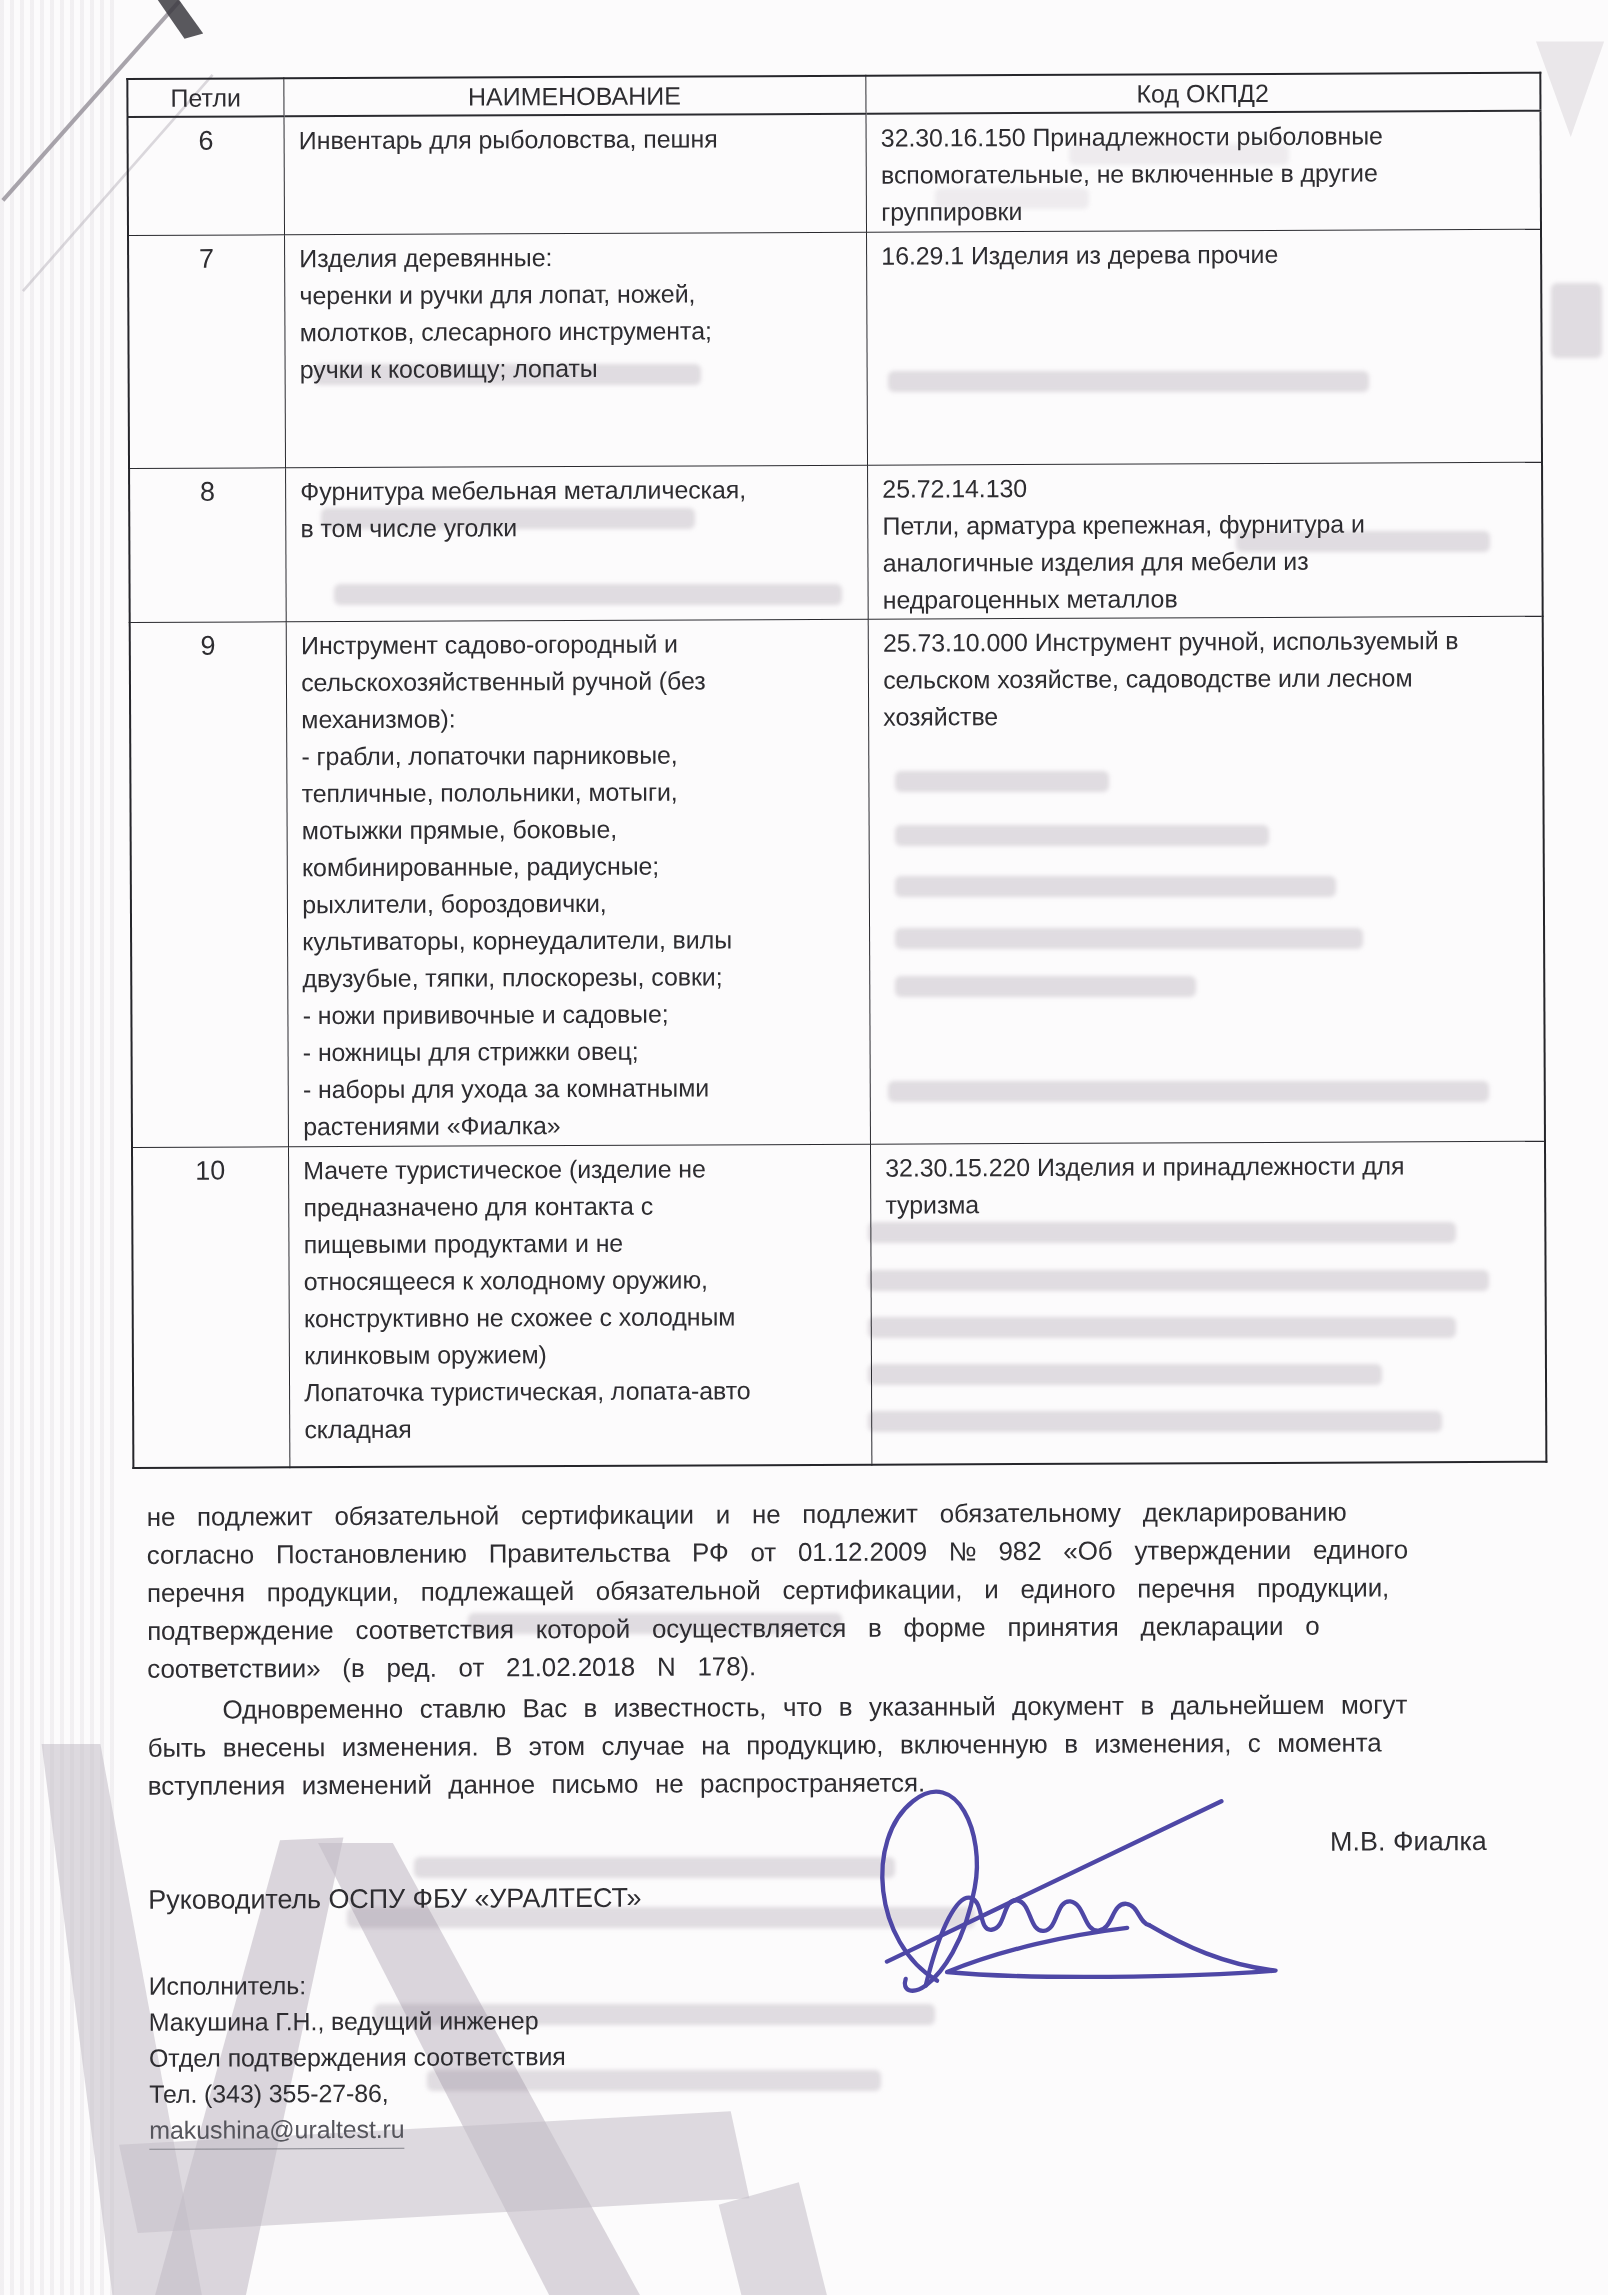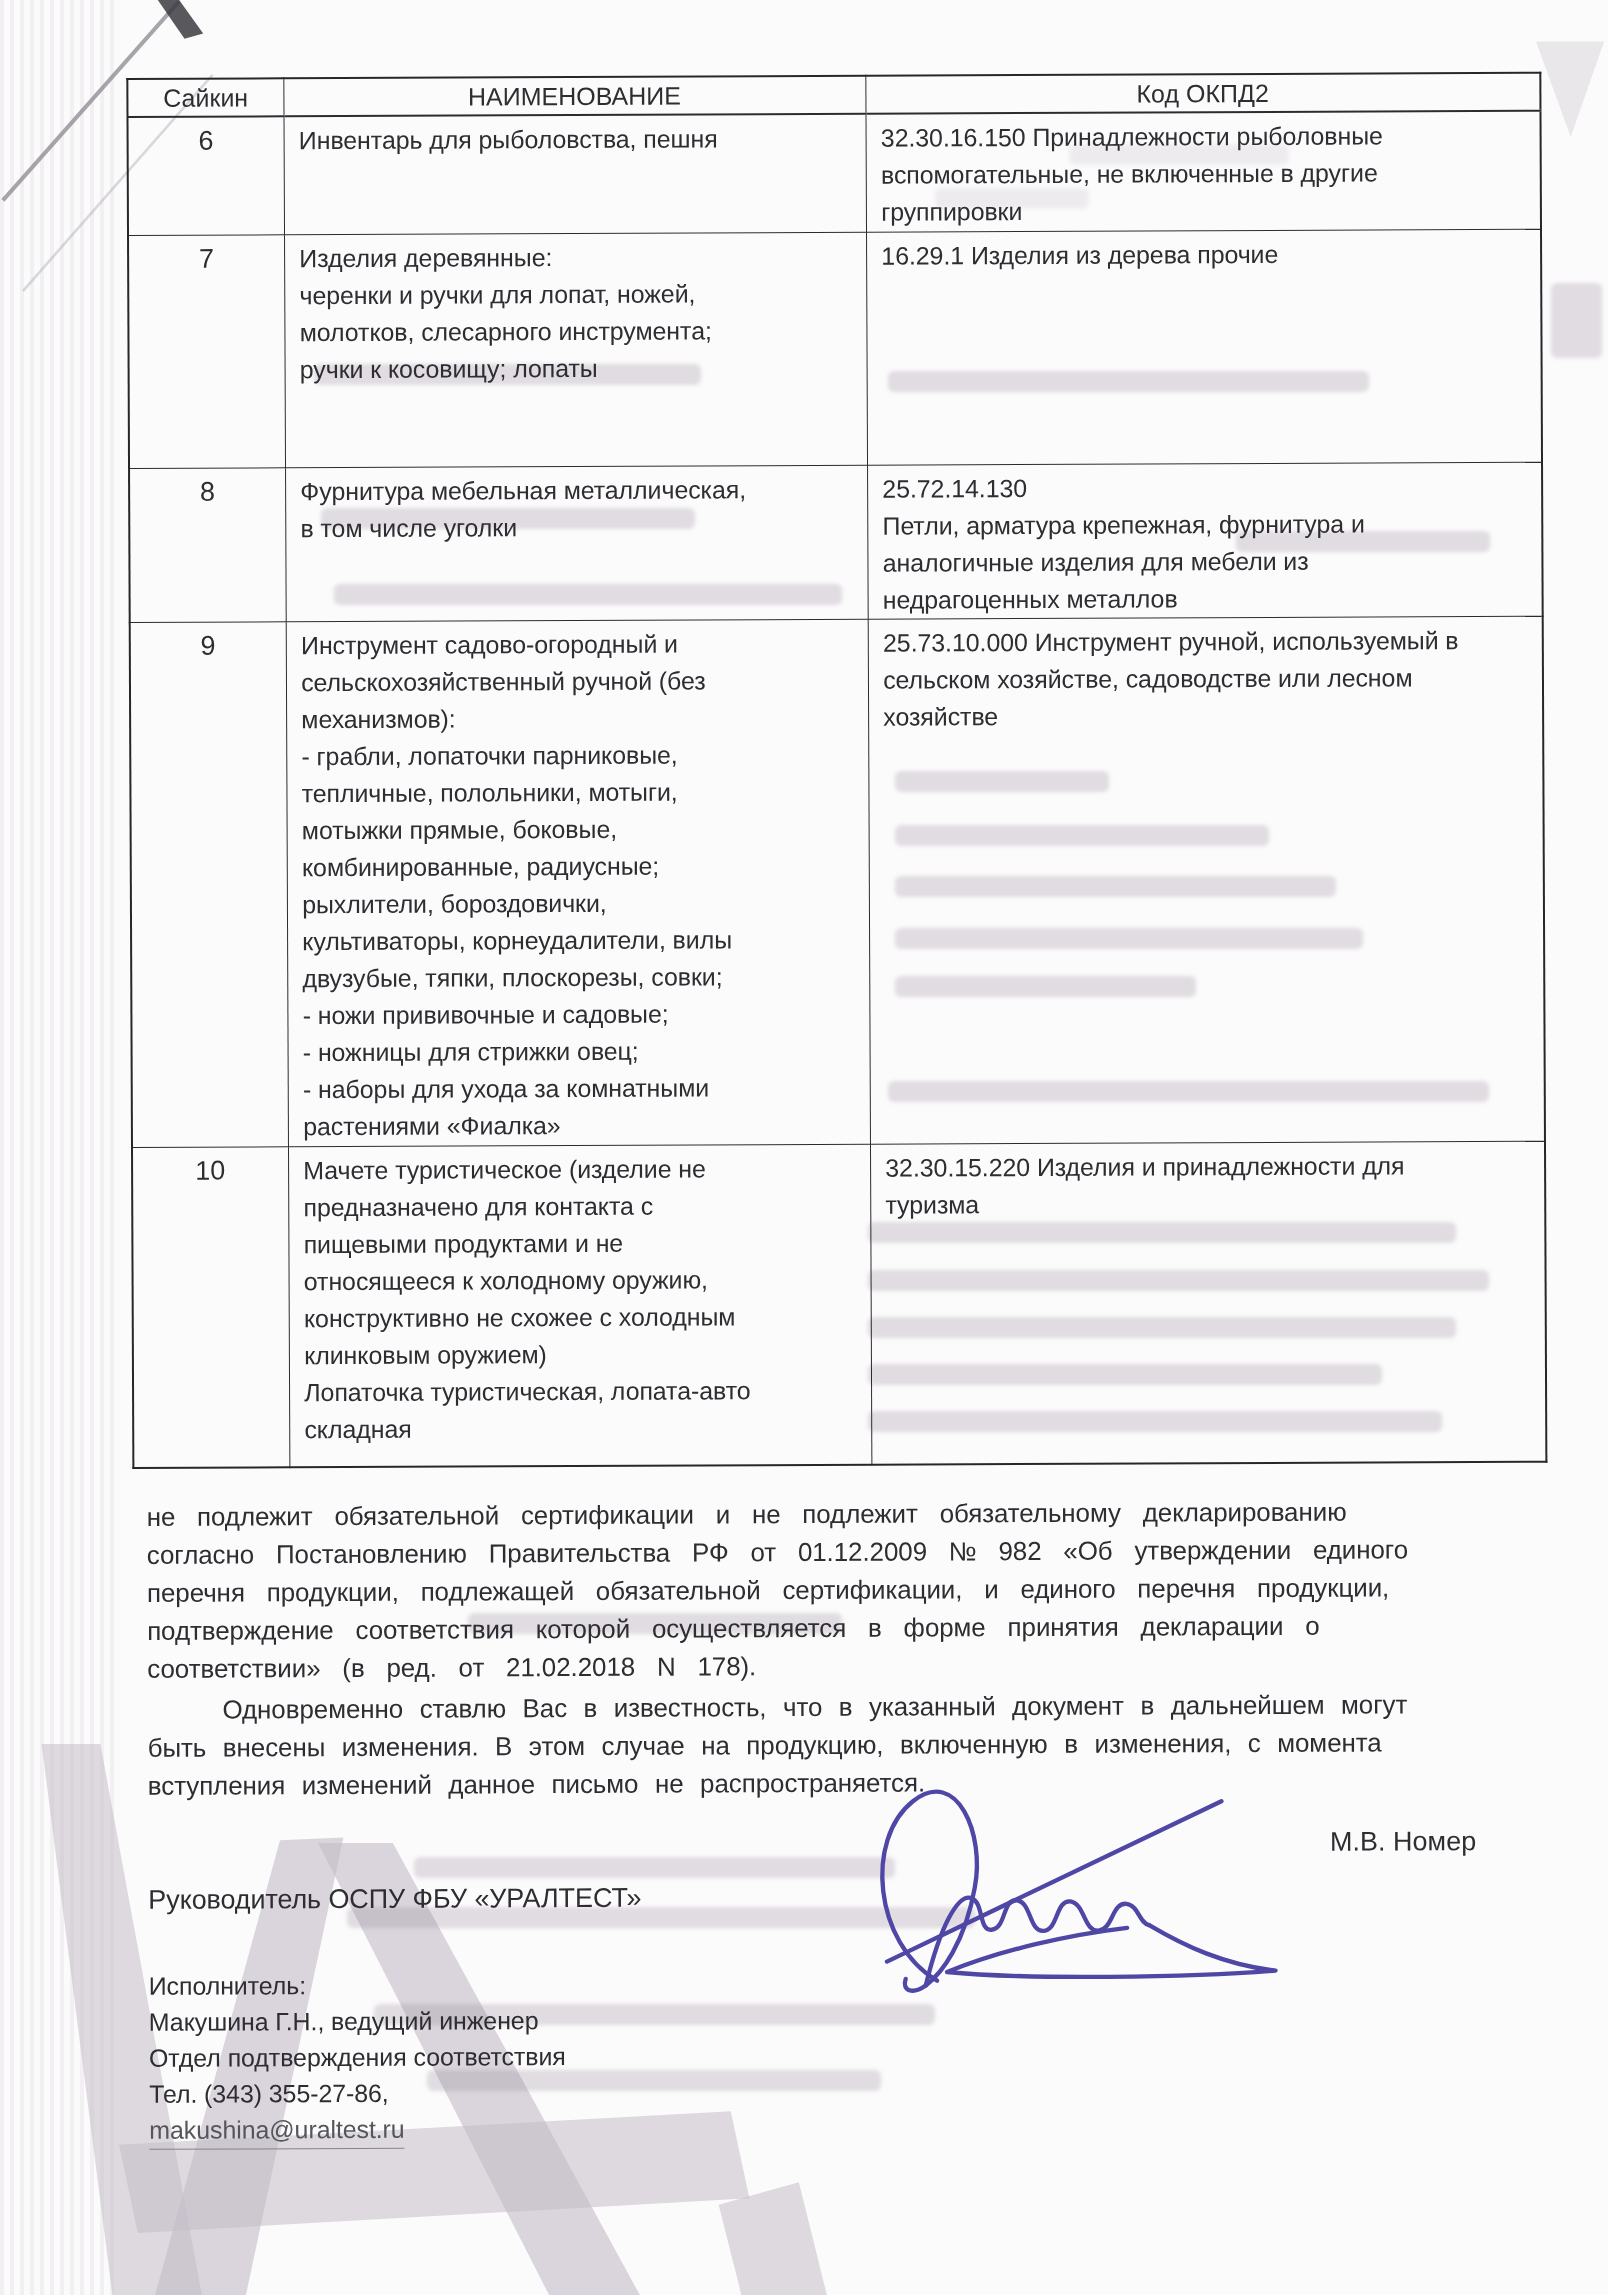--- a/index.html
+++ b/index.html
@@ -137,21 +137,21 @@
   <div class="tilt">
 
     <table class="okpd">
       <colgroup>
         <col style="width:156px">
           <col style="width:582px">
           <col style="width:675px">
       </colgroup>
       <thead>
         <tr style="height:38px">
-          <th>Сайкин</th>
+          <th>Петли</th>
           <th>НАИМЕНОВАНИЕ</th>
           <th>Код ОКПД2</th>
         </tr>
       </thead>
       <tbody>
         <tr style="height:118px">
           <td class="num">6</td>
           <td class="txt">Инвентарь для рыболовства, пешня</td>
           <td class="txt">32.30.16.150 Принадлежности рыболовные
 вспомогательные, не включенные в другие
@@ -212,21 +212,21 @@
 
     <p class="para p1">не подлежит обязательной сертификации и не подлежит обязательному декларированию
 согласно Постановлению Правительства РФ от 01.12.2009 № 982 «Об утверждении единого
 перечня продукции, подлежащей обязательной сертификации, и единого перечня продукции,
 подтверждение соответствия которой осуществляется в форме принятия декларации о
 соответствии» (в ред. от 21.02.2018 N 178).</p>
     <p class="para p2">Одновременно ставлю Вас в известность, что в указанный документ в дальнейшем могут
 быть внесены изменения. В этом случае на продукцию, включенную в изменения, с момента
 вступления изменений данное письмо не распространяется.</p>
 
-    <div class="sig-name">М.В. Номер</div>
+    <div class="sig-name">М.В. Фиалка</div>
     <div class="sig-title">Руководитель ОСПУ ФБУ «УРАЛТЕСТ»</div>
 
     <svg class="signature-svg" width="468" height="227" viewBox="0 0 700 340">
       <g fill="none" stroke="#4e47a6" stroke-width="6.5" stroke-linecap="round" stroke-linejoin="round">
         <path d="M135,315 C40,258 28,102 100,46 C166,-6 208,96 192,176 C177,258 142,304 118,322 C98,336 82,330 88,312"></path>
         <path d="M118,322 C140,234 166,186 186,191 C206,197 197,241 217,239 C239,237 233,193 255,195 C277,198 273,243 295,241 C317,239 313,195 335,197 C357,200 355,243 377,241 C399,239 397,199 419,201 C437,203 438,230 453,233"></path>
         <path d="M60,286 L562,48"></path>
         <path d="M453,233 C505,264 565,293 642,302 C520,312 262,314 150,302 C232,269 332,247 420,237"></path>
       </g>
     </svg>

